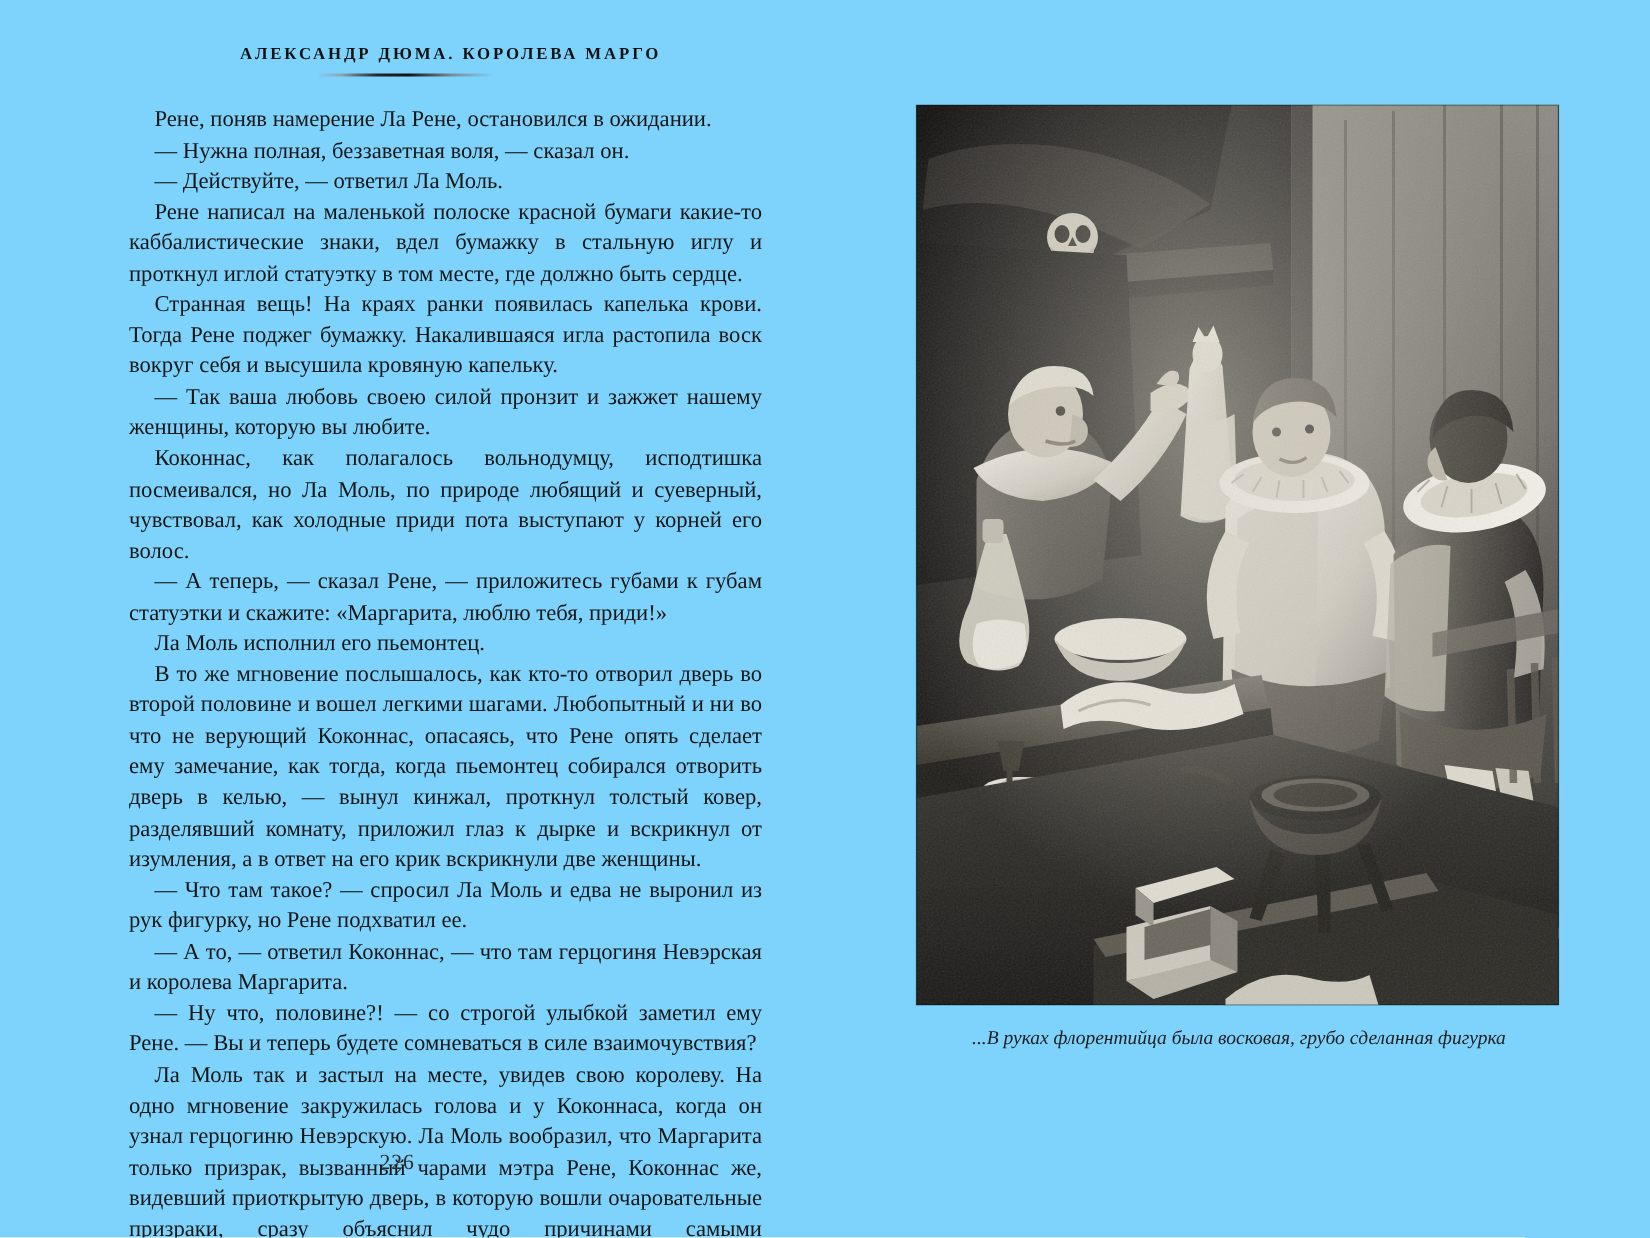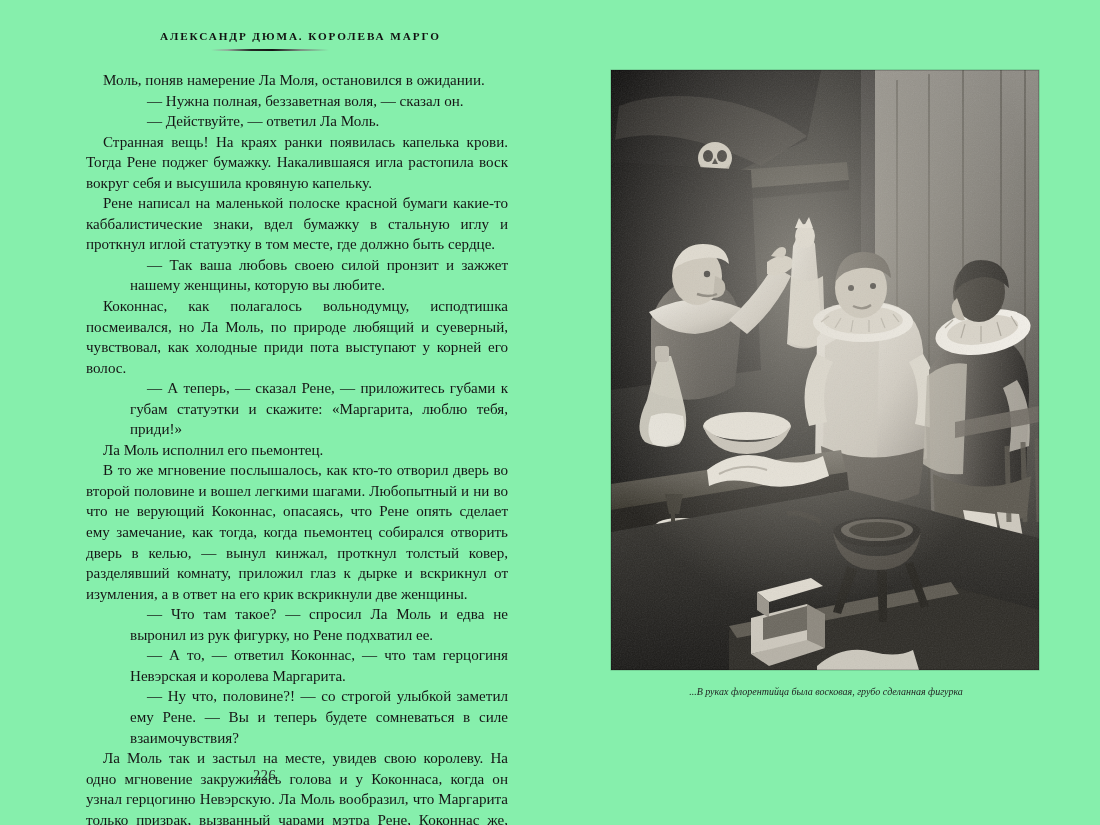--- a/index.html
+++ b/index.html
@@ -13,21 +13,21 @@
     height: 825px;
     overflow: hidden;
     font-family: "Liberation Serif", "DejaVu Serif", serif;
     color: #1b1b1b;
     position: relative;
   }
 
   .page {
     position: absolute;
     inset: 0;
-    background: #86efac;
+    background: #7dd3fc;
   }
 
   
   .text-column {
     position: absolute;
     left: 86px;
     top: 30px;
     width: 422px;
     height: 760px;
   }
@@ -67,21 +67,20 @@
     hyphens: manual;
     color: #161616;
   }
 
   .body-text p {
     margin: 0;
     text-indent: 17px;
   }
   .body-text p.dialogue {
     text-indent: 17px;
-    margin-left: 44px;
   }
 
   .folio {
     position: absolute;
     left: 0;
     top: 737px;
     width: 300px;
     text-align: left;
     padding-left: 167px;
     font-size: 14.4px;
@@ -106,43 +105,43 @@
     background: #0d0d0d;
   }
 
   .caption {
     position: absolute;
     left: 600px;
     top: 684px;
     width: 452px;
     text-align: center;
     font-style: italic;
-    font-size: 10px;
+    font-size: 13px;
     line-height: 16.4px;
     color: #1e1e1e;
   }
   .caption span { display: block; }
 </style>
 </head>
 <body>
 
 <div class="page">
 
   <div class="text-column">
 
     <div class="running-head">Александр Дюма. Королева Марго</div>
 
     <div class="head-rule"></div>
 
     <div class="body-text">
-      <p>Моль, поняв намерение Ла Моля, остановился в ожидании.</p>
+      <p>Рене, поняв намерение Ла Рене, остановился в ожидании.</p>
       <p class="dialogue">— Нужна полная, беззаветная воля, — сказал он.</p>
       <p class="dialogue">— Действуйте, — ответил Ла Моль.</p>
+      <p>Рене написал на маленькой полоске красной бумаги какие-то каббалистические знаки, вдел бумажку в стальную иглу и проткнул иглой статуэтку в том месте, где должно быть сердце.</p>
       <p>Странная вещь! На краях ранки появилась капелька крови. Тогда Рене поджег бумажку. Накалившаяся игла растопила воск вокруг себя и высушила кровяную капельку.</p>
-      <p>Рене написал на маленькой полоске красной бумаги какие-то каббалистические знаки, вдел бумажку в стальную иглу и проткнул иглой статуэтку в том месте, где должно быть сердце.</p>
       <p class="dialogue">— Так ваша любовь своею силой пронзит и зажжет нашему женщины, которую вы любите.</p>
       <p>Коконнас, как полагалось вольнодумцу, исподтишка посмеивался, но Ла Моль, по природе любящий и суеверный, чувствовал, как холодные приди пота выступают у корней его волос.</p>
       <p class="dialogue">— А теперь, — сказал Рене, — приложитесь губами к губам статуэтки и скажите: «Маргарита, люблю тебя, приди!»</p>
       <p>Ла Моль исполнил его пьемонтец.</p>
       <p>В то же мгновение послышалось, как кто-то отворил дверь во второй половине и вошел легкими шагами. Любопытный и ни во что не верующий Коконнас, опасаясь, что Рене опять сделает ему замечание, как тогда, когда пьемонтец собирался отворить дверь в келью, — вынул кинжал, проткнул толстый ковер, разделявший комнату, приложил глаз к дырке и вскрикнул от изумления, а в ответ на его крик вскрикнули две женщины.</p>
       <p class="dialogue">— Что там такое? — спросил Ла Моль и едва не выронил из рук фигурку, но Рене подхватил ее.</p>
       <p class="dialogue">— А то, — ответил Коконнас, — что там герцогиня Невэрская и королева Маргарита.</p>
       <p class="dialogue">— Ну что, половине?! — со строгой улыбкой заметил ему Рене. — Вы и теперь будете сомневаться в силе взаимочувствия?</p>
       <p>Ла Моль так и застыл на месте, увидев свою королеву. На одно мгновение закружилась голова и у Коконнаса, когда он узнал герцогиню Невэрскую. Ла Моль вообразил, что Маргарита только призрак, вызванный чарами мэтра Рене, Коконнас же, видевший приоткрытую дверь, в которую вошли очаровательные призраки, сразу объяснил чудо причинами самыми естественными, присущими нашему земному, материалистическому миру.</p>
 

